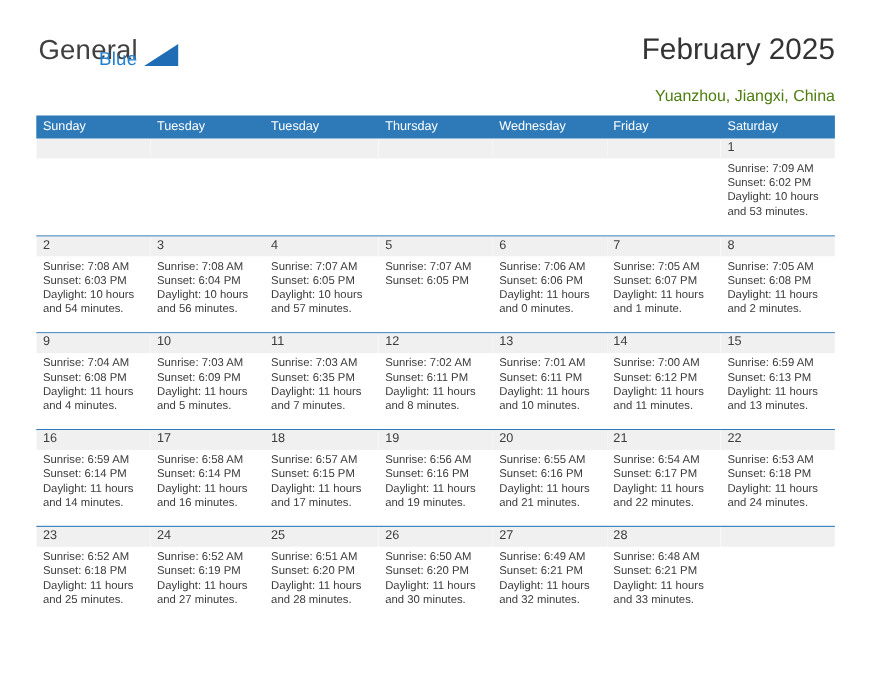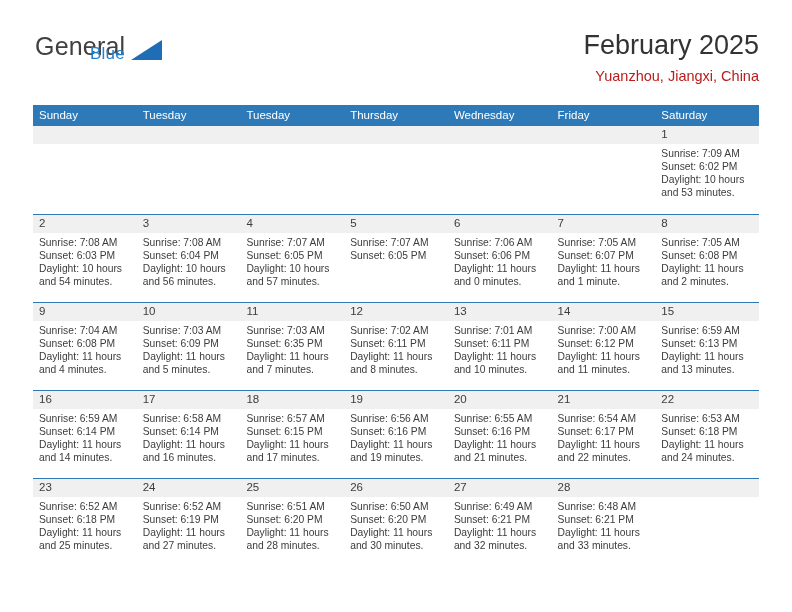--- a/index.html
+++ b/index.html
@@ -70,23 +70,23 @@
     text-align: right;
   }
   .cal-title {
     font-size: 27px;
     color: #333333;
     line-height: 34px;
     white-space: nowrap;
   }
   .cal-subtitle {
     font-size: 14.5px;
-    color: #b91c1c;
+    color: #4d7c0f;
     line-height: 20px;
-    margin-top: 4px;
+    margin-top: 16px;
     white-space: nowrap;
   }
 
   
   .calendar {
     position: absolute;
     left: 33px;
     top: 105px;
     width: 726px;
   }

